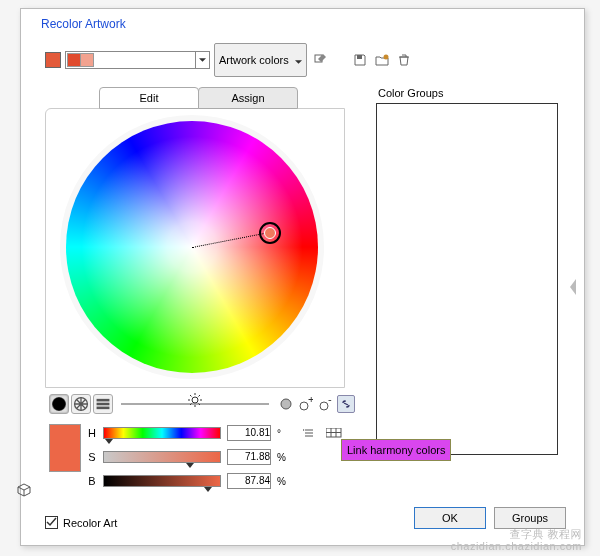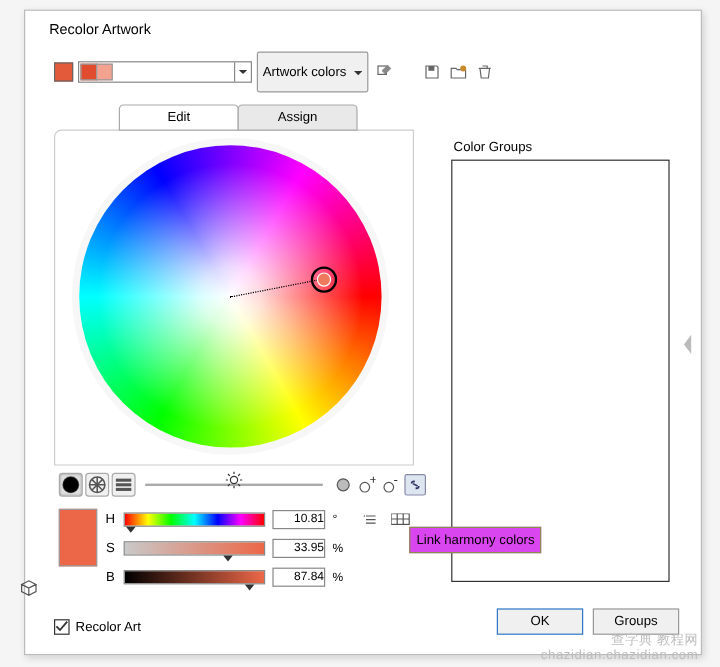--- a/index.html
+++ b/index.html
@@ -1,32 +1,32 @@
 <!DOCTYPE html>
 <html><head>
 <meta charset="utf-8">
 <style>
 * { box-sizing: border-box; margin: 0; padding: 0; font-family: "Segoe UI", Tahoma, sans-serif; font-size: 11px; }
 body { background: #f5f5f5; width: 600px; height: 556px; position: relative; }
 .dialog { position: absolute; left: 20px; top: 8px; width: 565px; height: 538px; background: #fff; border: 1px solid #bbb; box-shadow: 2px 2px 6px rgba(0,0,0,0.15); }
-.titlebar { padding: 8px 20px 12px; font-size: 12px; color: #000000; }
+.titlebar { padding: 8px 20px 12px; font-size: 12px; color: #1d4ed8; }
 .toprow { display: flex; align-items: center; gap: 4px; padding: 0 24px 10px; }
 .swatch-active { width: 16px; height: 16px; background: #e35a3a; border: 1px solid #666; }
 .swatch-dropdown { width: 145px; height: 18px; border: 1px solid #888; display: flex; align-items: center; background: #fff; position: relative; }
 .swatch-dropdown .bar1 { width: 14px; height: 14px; background: #e14b2e; margin-left: 1px; border: 1px solid #999; }
 .swatch-dropdown .bar2 { width: 14px; height: 14px; background: #f2a28f; border: 1px solid #999; margin-left: -1px; }
 .swatch-dropdown .caret { position: absolute; right: 0; width: 14px; height: 16px; border-left: 1px solid #888; display: flex; align-items: center; justify-content: center; }
 .caret svg { width: 7px; height: 4px; }
 .combo { height: 20px; border: 1px solid #999; background: #f0f0f0; display: flex; align-items: center; padding: 16px 4px; border-radius: 2px; }
 .combo span.caret-s { margin-left: 6px; }
 .iconbtn { width: 18px; height: 18px; display: flex; align-items: center; justify-content: center; color: #555; cursor: pointer; }
 .iconbtn svg { width: 14px; height: 14px; }
 .mainarea { display: flex; padding: 0 18px 0 24px; gap: 21px; }
 .leftcol { width: 310px; }
-.rightcol { flex: 1; margin-top: 30px; }
+.rightcol { flex: 1; }
 .tabs { display: flex; height: 22px; margin-left: 54px; }
 .tab { width: 100px; text-align: center; line-height: 20px; border: 1px solid #aaa; border-top-left-radius: 4px; border-top-right-radius: 4px; background: #e9e9e9; cursor: pointer; }
 .tab.active { background: #fff; }
 .wheelbox { width: 300px; height: 280px; border: 1px solid #ccc; border-top-left-radius: 6px; background: #fff; margin-top: -1px; padding: 12px 0 0 20px; }
 .wheel { width: 252px; height: 252px; border-radius: 50%; position: relative; background: conic-gradient(from 90deg, #ff0000, #ff8000, #ffff00, #80ff00, #00ff00, #00ff80, #00ffff, #0080ff, #0000ff, #8000ff, #ff00ff, #ff0080, #ff0000); box-shadow: 0 0 0 6px #f7f7f7; }
 .wheel::after { content:""; position:absolute; inset:0; border-radius:50%; background: radial-gradient(circle at center, #fff 0%, rgba(255,255,255,0.85) 14%, rgba(255,255,255,0) 62%); }
 .wheel-line { position:absolute; left:126px; top:126px; width:80px; height:0; border-top:1.5px dotted #000; transform-origin:left center; transform:rotate(-11deg); z-index:2; }
 .wheel-handle { position:absolute; width:22px; height:22px; border:2.5px solid #000; border-radius:50%; left:193px; top:101px; z-index:3; display:flex; align-items:center; justify-content:center; }
 .wheel-handle .inner { width:12px; height:12px; border-radius:50%; background:#f07a5e; border:1.5px solid #fff; }
 .toolrow { display:flex; align-items:center; gap:2px; padding:6px 0 4px 4px; }
@@ -195,21 +195,21 @@
                   <div class="tri" style="left:1px"></div>
                 </div>
               <div class="num">10.81</div>
               <div class="unit">°</div>
             </div>
             <div class="hsb-row">
               <div class="hsb-label">S</div>
               <div class="grad sat-g">
                   <div class="tri" style="left:82px"></div>
                 </div>
-              <div class="num">33.95</div>
+              <div class="num">71.88</div>
               <div class="unit">%</div>
             </div>
             <div class="hsb-row">
               <div class="hsb-label">B</div>
               <div class="grad bri-g">
                   <div class="tri" style="left:100px"></div>
                 </div>
               <div class="num">87.84</div>
               <div class="unit">%</div>
             </div>

